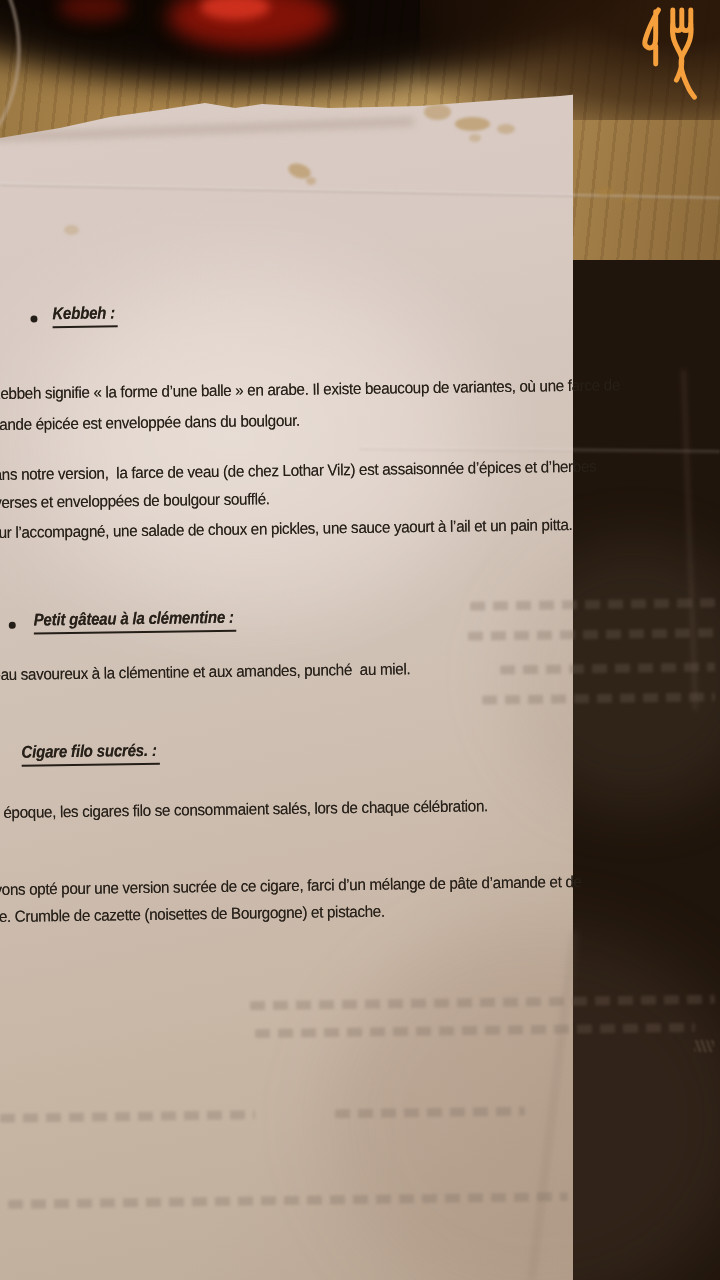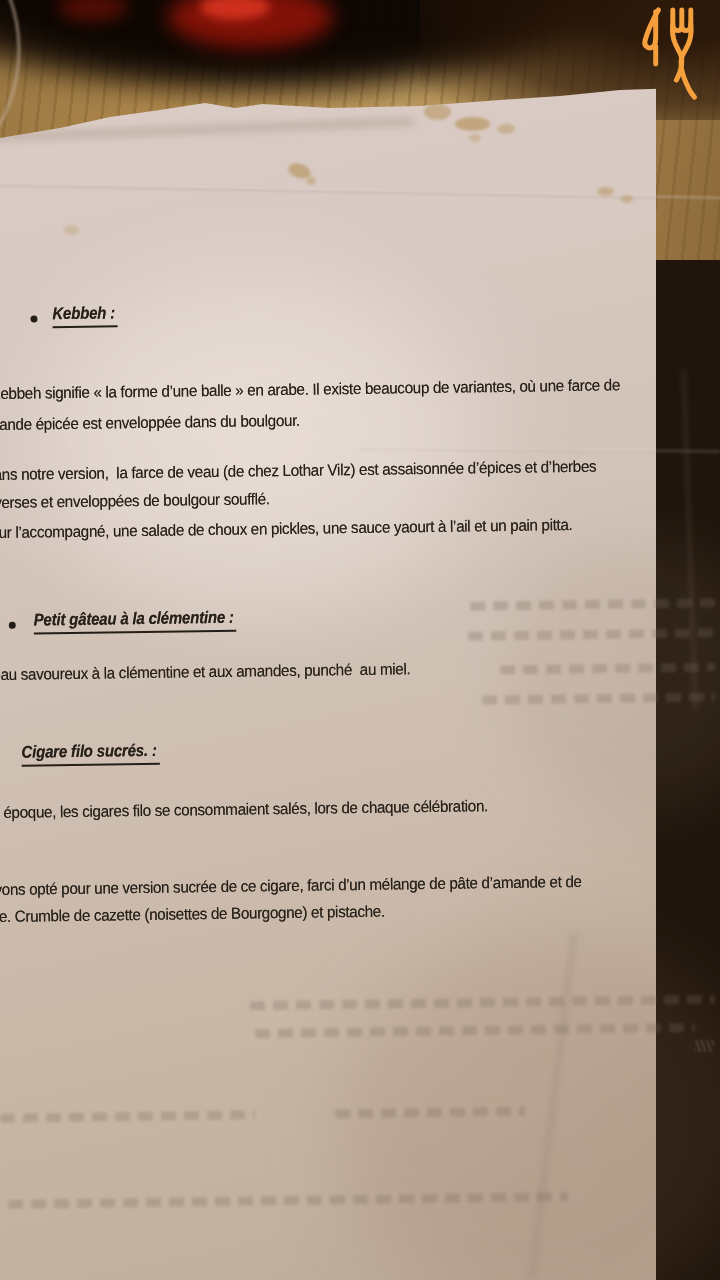--- a/index.html
+++ b/index.html
@@ -19,21 +19,21 @@
     background:radial-gradient(closest-side,rgba(10,4,1,.98) 58%,rgba(18,9,3,.88) 70%,rgba(18,9,3,0) 82%);
     filter:blur(12px);}
   .red-glow{position:absolute;border-radius:50%;}
   .red-a{left:168px;top:-14px;width:165px;height:62px;background:rgba(150,20,8,.85);filter:blur(10px);}
   .red-b{left:200px;top:-6px;width:70px;height:26px;background:rgba(225,55,35,.8);filter:blur(5px);}
   .red-c{left:58px;top:-8px;width:70px;height:30px;background:rgba(110,15,6,.7);filter:blur(8px);}
   .glass-rim{position:absolute;left:-287px;top:-104px;width:300px;height:300px;border-radius:50%;
     border:4px solid rgba(195,175,158,.45);filter:blur(1px);}
 
   
-  .paper{position:absolute;left:0;top:0;width:656px;height:1280px;
+  .paper{position:absolute;left:0;top:0;width:573px;height:1280px;
     clip-path:polygon(0 138px,60px 128px,110px 117px,160px 110px,205px 103px,235px 108px,262px 104px,
                       330px 108px,420px 106px,500px 100px,560px 96px,620px 90px,680px 88px,720px 85px,
                       720px 1280px,0 1280px);
     background:
       radial-gradient(ellipse 420px 320px at 40% 34%,rgba(255,250,244,.30),rgba(255,250,244,0) 75%),
       linear-gradient(120deg,rgba(150,125,102,0) 70%,rgba(150,125,102,.20) 96%),
       linear-gradient(168deg,#dccfc9 0%,#d7c8c0 26%,#d0c1b5 52%,#c8b6a5 78%,#bfad9b 100%);}
   .mottle1{position:absolute;left:330px;top:930px;width:420px;height:380px;border-radius:50%;
     background:rgba(140,115,95,.16);filter:blur(34px);}
   .mottle2{position:absolute;left:500px;top:540px;width:270px;height:270px;border-radius:50%;

